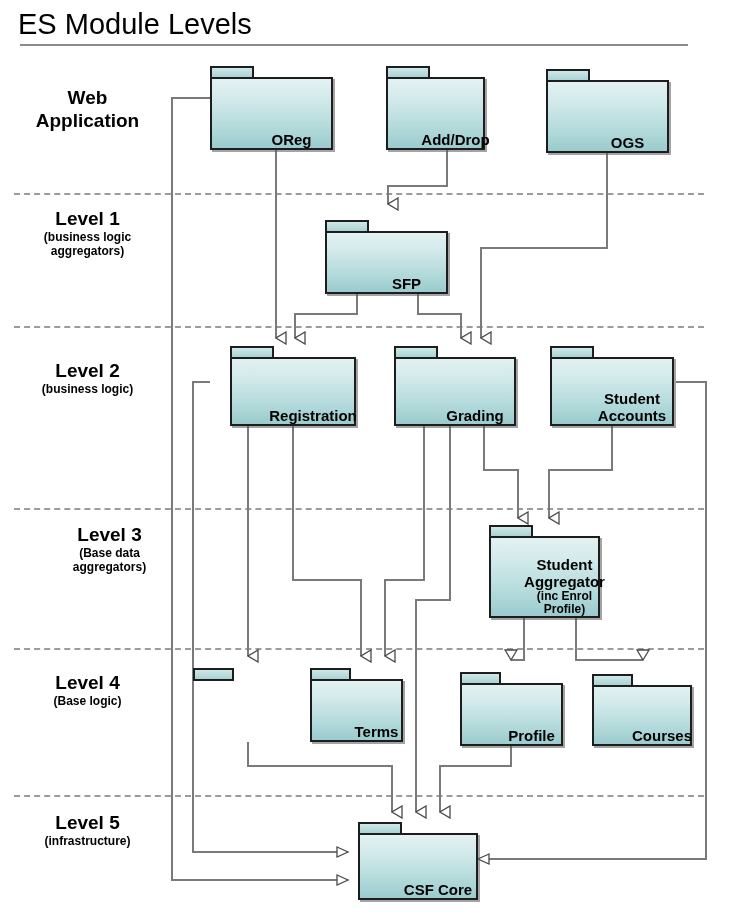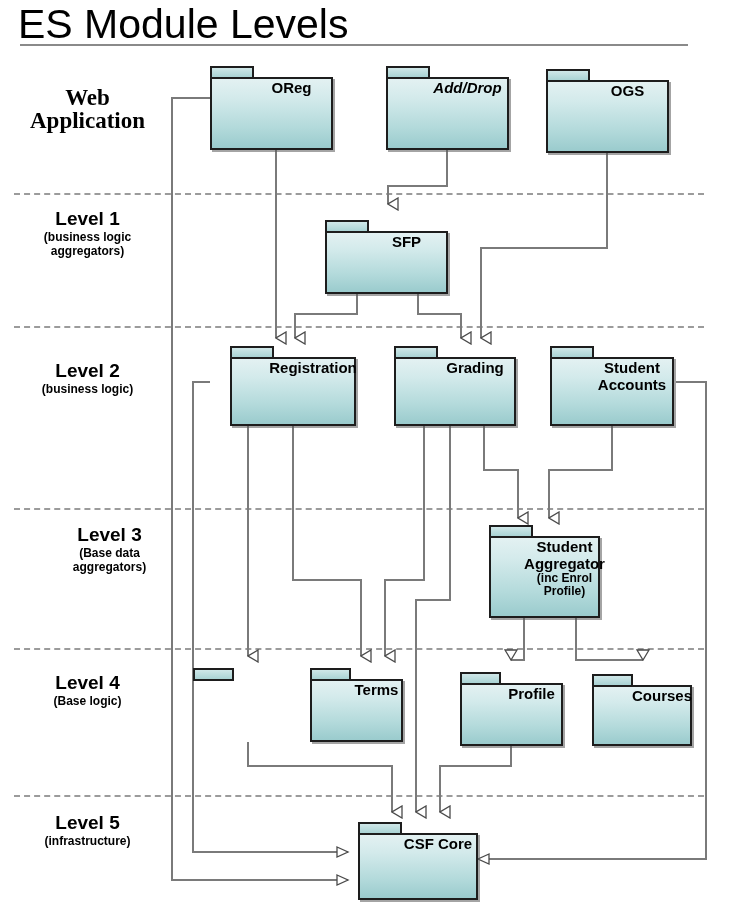--- a/index.html
+++ b/index.html
@@ -25,21 +25,21 @@
     position: absolute;
     left: 18px;
     top: 6px;
     width: 700px;
     height: 44px;
   }
   #page-title {
     position: absolute;
     left: 0px;
     top: 0px;
-    font-size: 41px;
+    font-size: 29px;
     font-weight: 400;
     color: #000000;
     letter-spacing: 0px;
     line-height: 36px;
     white-space: nowrap;
   }
   #title-rule {
     position: absolute;
     left: 2px;
     top: 38px;
@@ -63,23 +63,22 @@
     line-height: 22px;
     white-space: nowrap;
   }
   .level-label .lvl-sub {
     display: block;
     font-size: 12px;
     font-weight: bold;
     line-height: 14px;
   }
   .level-label.two-line .lvl-name {
-    font-size: 23px;
+    font-size: 19px;
     line-height: 23px;
-    font-family: Liberation Serif, serif;
   }
 
   
   .separator {
     position: absolute;
     left: 14px;
     width: 690px;
     height: 0px;
     border-top: 2px dashed #9b9b9b;
   }
@@ -110,21 +109,21 @@
     position: absolute;
     left: 0px;
     top: 11px;
     right: 0px;
     bottom: 0px;
     background: linear-gradient(to bottom, #e3f1f2 0%, #d3eaeb 28%, #b3dadb 70%, #9acbcd 100%);
     border: 2px solid #1d1d1d;
     box-sizing: border-box;
     box-shadow: 2px 2px 0 rgba(90,90,90,0.55);
     display: flex;
-    align-items: flex-start;
+    align-items: flex-end;
     justify-content: center;
     padding-left: 40px;
   }
   .pkg .label {
     text-align: center;
     color: #000000;
     font-weight: bold;
     font-size: 15px;
     line-height: 17px;
     padding: 0 3px;
@@ -238,21 +237,21 @@
     </g>
   </svg>
 
   <div class="pkg" style="left:210px; top:66px; width:123px; height:84px;">
     <div class="tab" style="width:44px;"></div>
     <div class="body">
       <span class="label">OReg</span>
     </div>
   </div>
 
-  <div class="pkg" style="left:386px; top:66px; width:123px; height:84px;font-style:italic;">
+  <div class="pkg" style="left:386px; top:66px; width:99px; height:84px;">
     <div class="tab" style="width:44px;"></div>
     <div class="body">
       <span class="label">Add/Drop</span>
     </div>
   </div>
 
   <div class="pkg" style="left:546px; top:69px; width:123px; height:84px;">
     <div class="tab" style="width:44px;"></div>
     <div class="body">
       <span class="label">OGS</span>

